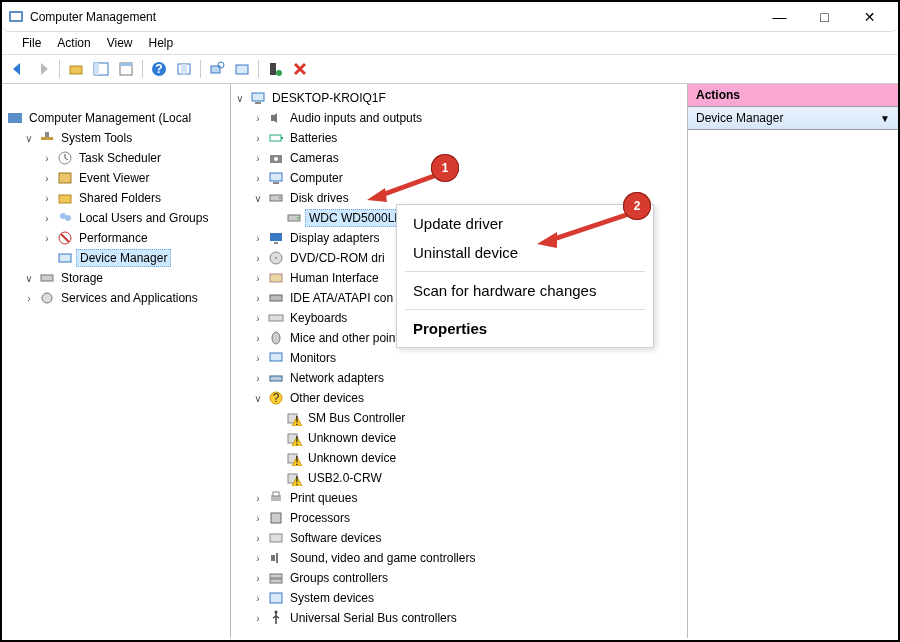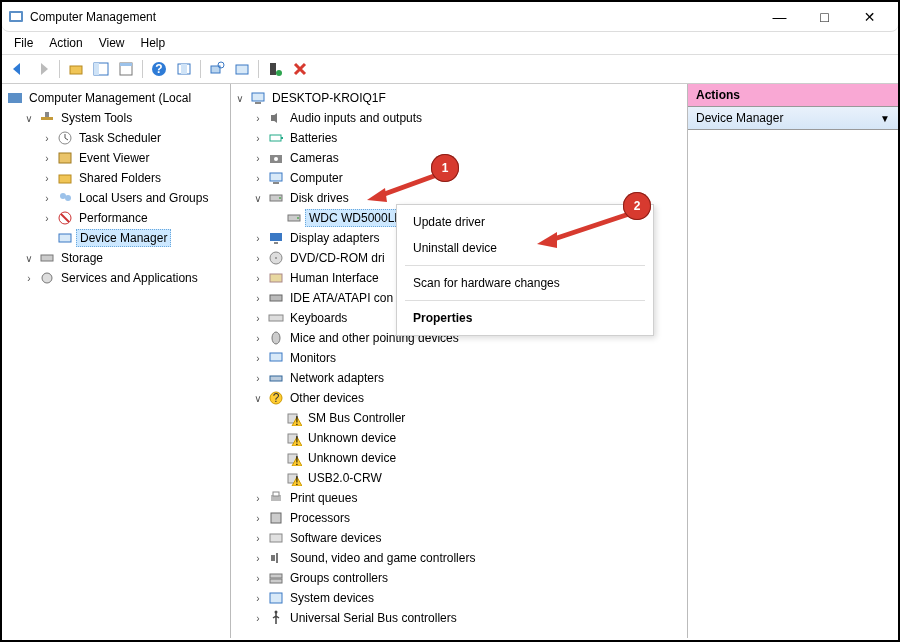--- a/index.html
+++ b/index.html
@@ -4,47 +4,47 @@
 <style>
 * { box-sizing: border-box; margin: 0; padding: 0; font-family: "Segoe UI", Tahoma, sans-serif; font-size: 12px; }
 body { background: #fff; width: 900px; height: 642px; border: 2px solid #000; overflow: hidden; position: relative; }
 
 .titlebar { height: 30px; display: flex; align-items: center; padding: 0 6px; border-bottom: 1px solid #ddd; border-radius: 7px; }
 .titlebar .icon { width: 16px; height: 16px; margin-right: 6px; }
 .titlebar .title { flex: 1; font-size: 12px; }
 .win-controls { display: flex; }
 .win-controls div { width: 45px; height: 28px; display: flex; align-items: center; justify-content: center; font-family: "Segoe MDL2 Assets", sans-serif; font-size: 14px; }
 
-.menubar { height: 22px; display: flex; align-items: center; padding: 0 4px; }
+.menubar { height: 22px; display: flex; align-items: center; padding: 0 12px; }
 .menubar span { padding: 2px 8px; font-size: 12px; }
 
 .toolbar { height: 30px; border-top: 1px solid #ddd; border-bottom: 1px solid #ccc; display: flex; align-items: center; padding: 0 4px; gap: 1px; }
 .tbtn { width: 24px; height: 24px; display: flex; align-items: center; justify-content: center; border: 1px solid transparent; }
 .tsep { width: 1px; height: 18px; background: #ccc; margin: 0 3px; }
 
 .workarea { display: flex; height: calc(100% - 84px); }
-.nav-tree { width: 228px; border-top: 0; padding: 4px 2px; overflow: auto; }
+.nav-tree { width: 228px; border-top: 0; padding: 4px 2px; overflow: auto; margin-top: 20px; }
 .device-pane { flex: 1; border-left: 1px solid #bbb; border-right: 1px solid #bbb; padding: 4px 2px; overflow: hidden; position: relative; }
 .actions-pane { width: 210px; }
 
 .actions-header { background: #f9a8d4; border-bottom: 1px solid #999; padding: 4px 8px; font-weight: 700; }
 .actions-item { background: linear-gradient(#e9f1fb, #d6e6f7); border-bottom: 1px solid #999; padding: 4px 8px; display:flex; justify-content: space-between; align-items:center; }
 .chev-down { font-size: 10px; }
 
 ul.tree { list-style: none; }
 ul.tree ul { list-style: none; padding-left: 18px; }
 li.node { white-space: nowrap; }
 li.node > .row { display: flex; align-items: center; height: 20px; padding-right: 4px; }
 .twist { width: 14px; height: 14px; display: inline-flex; align-items: center; justify-content: center; font-size: 10px; color: #555; }
 .nicon { width: 16px; height: 16px; margin: 0 3px; display: inline-flex; align-items: center; justify-content:center; }
 .label { font-size: 12px; padding: 1px 3px; }
 .row.selected .label { background: #cde8ff; border: 1px dotted #6aa9de; }
 
 .context-menu { position: absolute; top: 215px; left: 390px; background:#fff; border:1px solid #cfcfcf; box-shadow: 2px 2px 6px rgba(0,0,0,.15); width: 258px; padding: 4px 0; }
-.context-menu .mi { padding: 6px 16px; font-size: 12px; }
+.context-menu .mi { padding: 6px 16px; font-size: 15px; }
 .context-menu .mi.bold { font-weight: 700; }
 .context-menu .msep { height:1px; background:#ddd; margin: 4px 8px; }
 
 .callout { position:absolute; width:28px; height:28px; border-radius:50%; background:#d73a2f; color:#fff; font-weight:700; display:flex; align-items:center; justify-content:center; font-size:15px; box-shadow:0 0 0 1px #8a1f17 inset; z-index: 5; }
 .arrow { position:absolute; z-index:4; }
 .arrow-line { stroke:#d73a2f; stroke-width:5; fill:none; }
 .arrow-head { fill:#d73a2f; }
 
 
 svg.i { width:16px; height:16px; }

